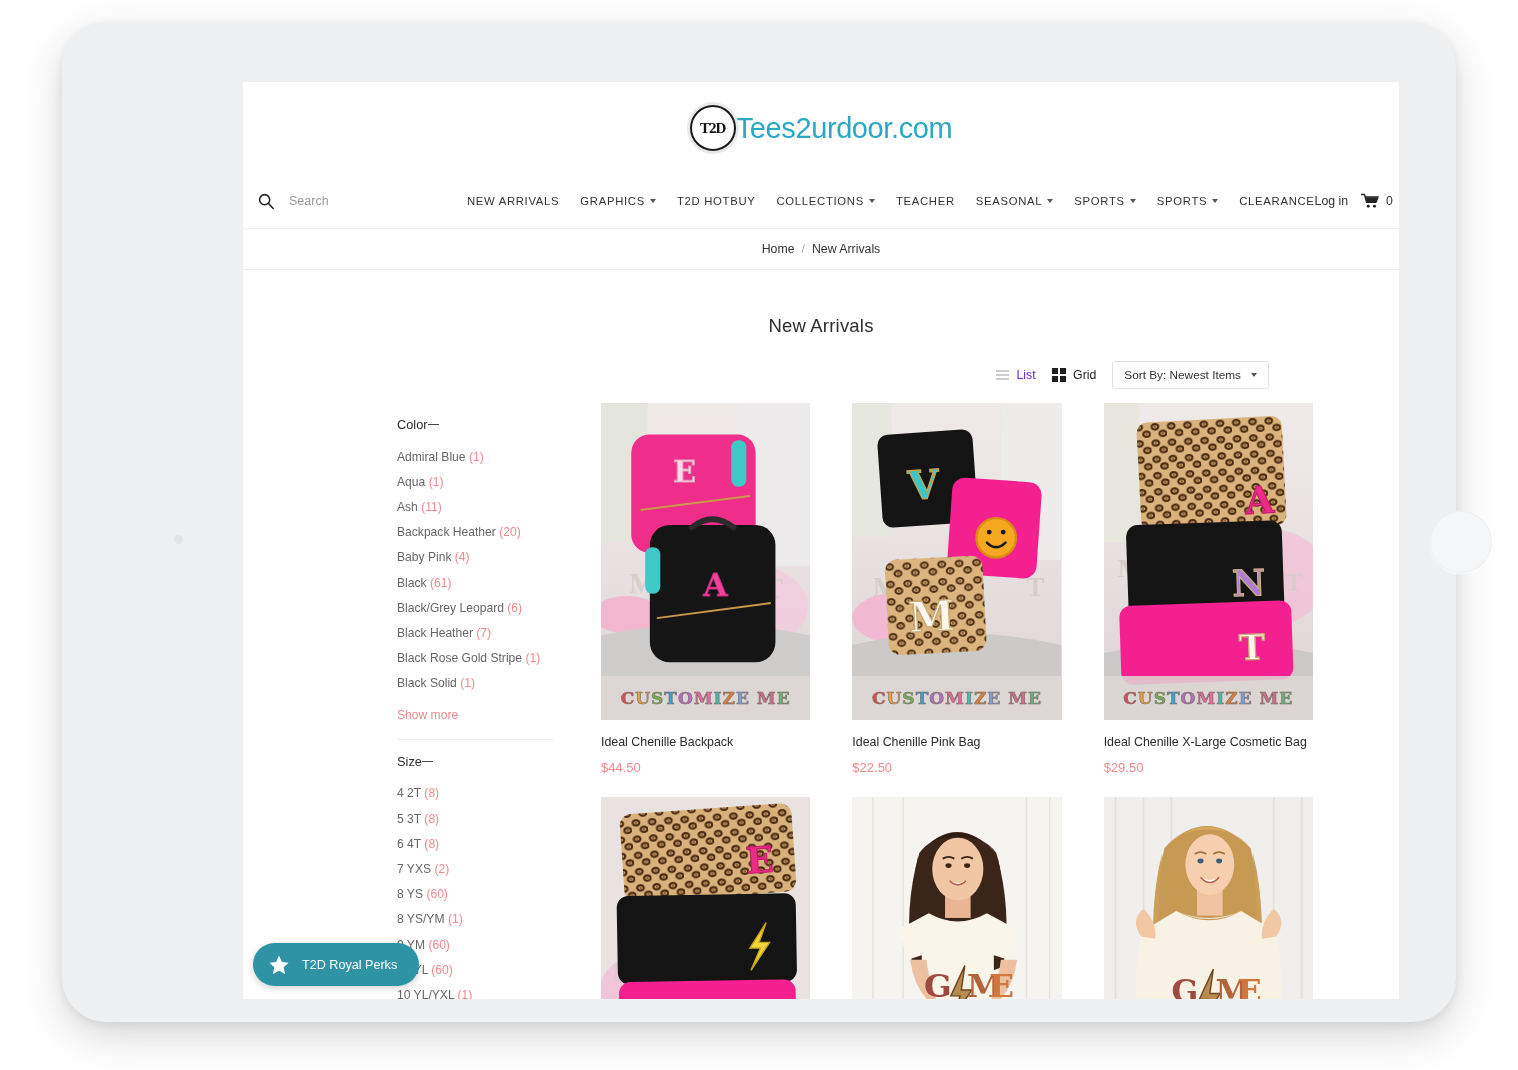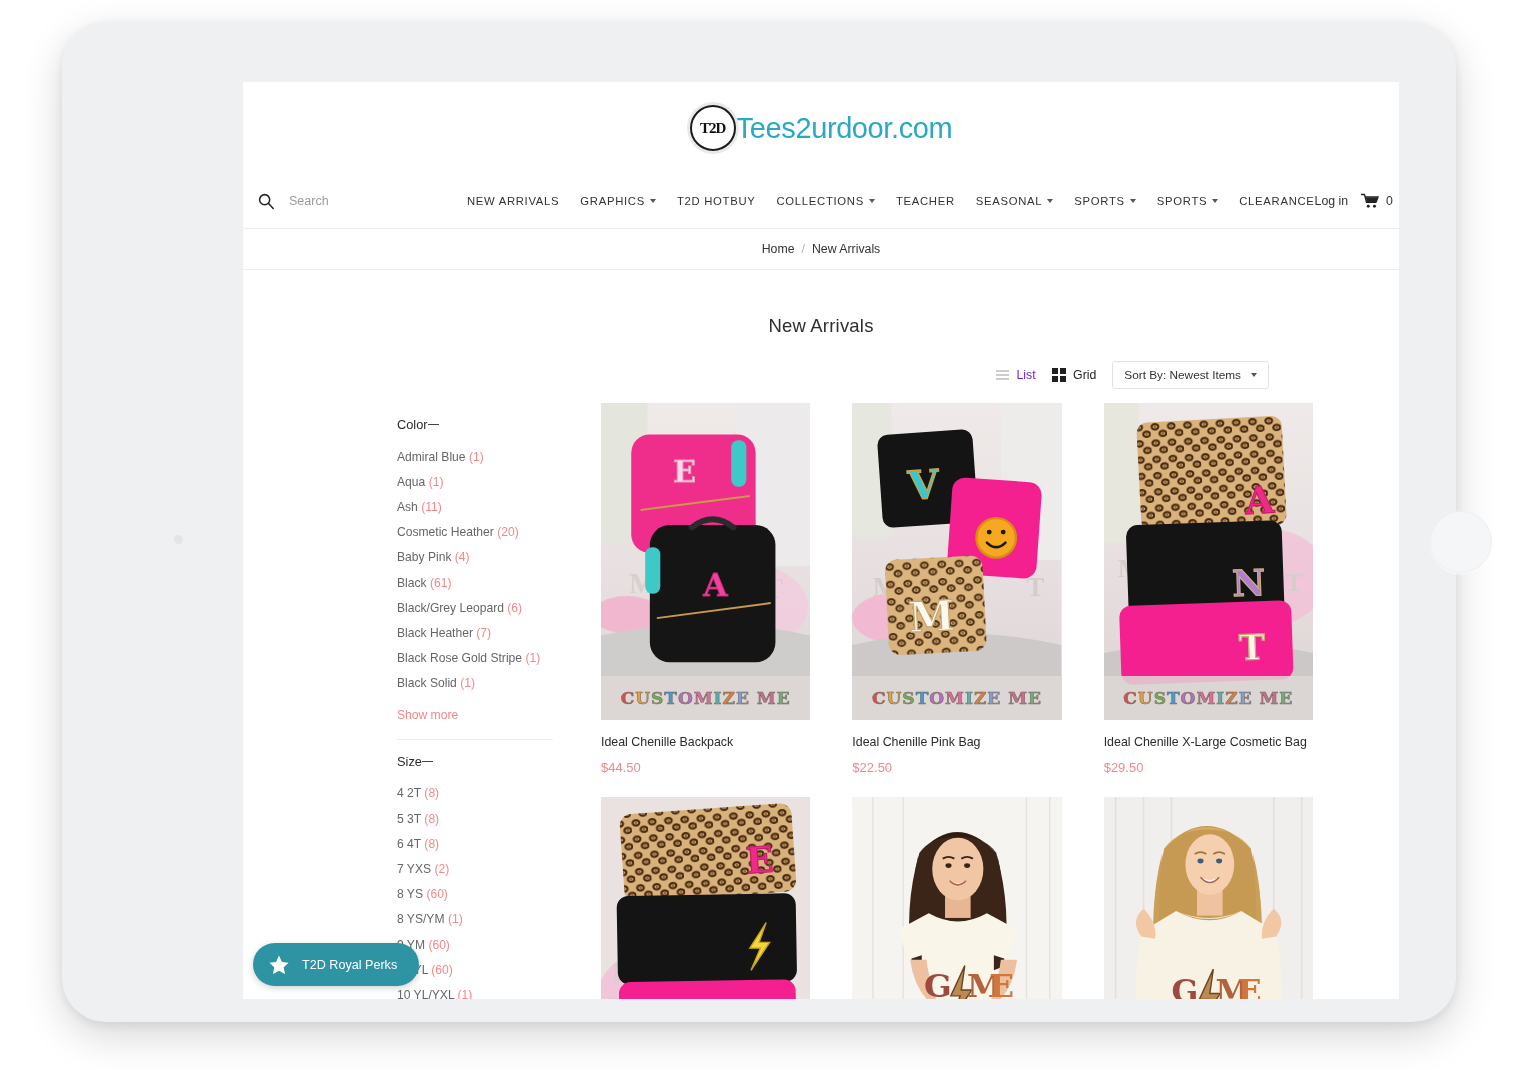--- a/index.html
+++ b/index.html
@@ -361,21 +361,21 @@
 
         <div class="facet">
           <div class="facet-head">
             <span class="facet-title">Color</span>
             <i class="minus"></i>
           </div>
           <ul class="facet-list">
             <li><span>Admiral Blue</span> <span class="facet-count">(1)</span></li>
             <li><span>Aqua</span> <span class="facet-count">(1)</span></li>
             <li><span>Ash</span> <span class="facet-count">(11)</span></li>
-            <li><span>Cosmetic Heather</span> <span class="facet-count">(20)</span></li>
+            <li><span>Backpack Heather</span> <span class="facet-count">(20)</span></li>
             <li><span>Baby Pink</span> <span class="facet-count">(4)</span></li>
             <li><span>Black</span> <span class="facet-count">(61)</span></li>
             <li><span>Black/Grey Leopard</span> <span class="facet-count">(6)</span></li>
             <li><span>Black Heather</span> <span class="facet-count">(7)</span></li>
             <li><span>Black Rose Gold Stripe</span> <span class="facet-count">(1)</span></li>
             <li><span>Black Solid</span> <span class="facet-count">(1)</span></li>
           </ul>
           <span class="show-more">Show more</span>
         </div>
 

